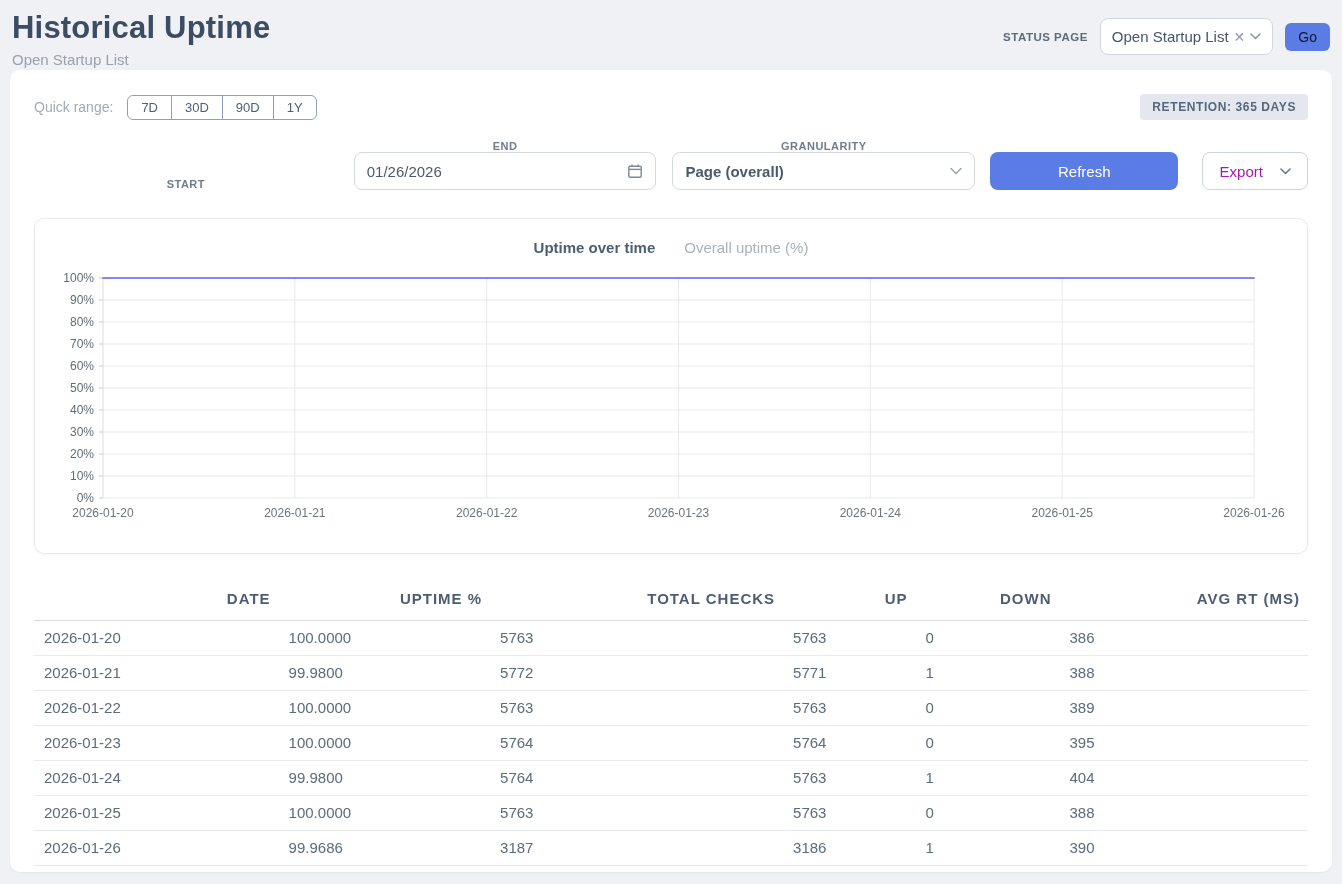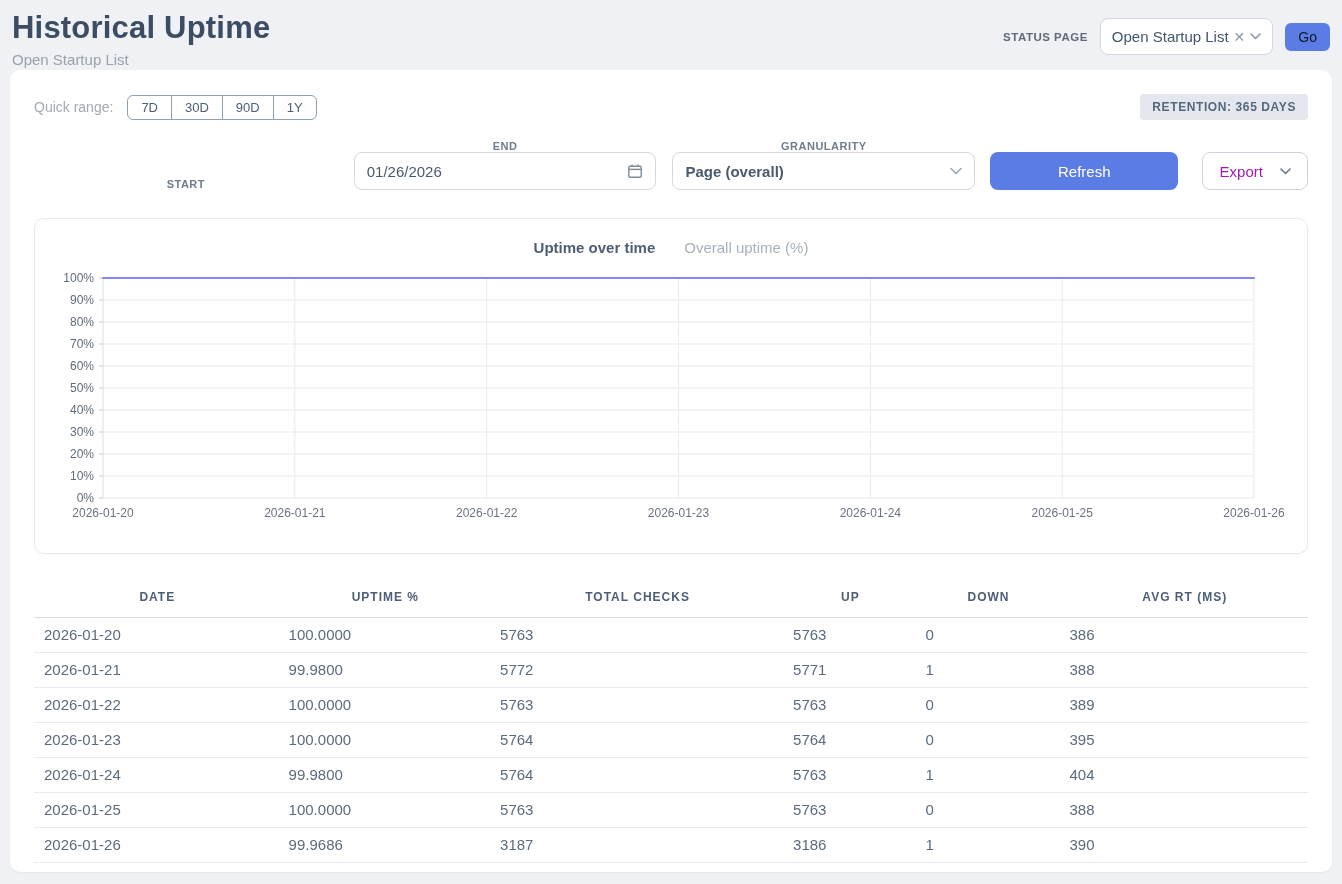--- a/index.html
+++ b/index.html
@@ -80,21 +80,21 @@
   }
   .chart-head { display:flex; justify-content:center; align-items:center; }
   .chart-title { font-size:15px; font-weight:bold; color:#4c5e76; }
   .chart-legend { font-size:15px; color:#a8b1be;margin-left:29px; }
   .chart-svg-wrap { margin-top:14px; }
   svg.uptime-chart { overflow:visible; display:block; }
   svg.uptime-chart text { font-family:"Liberation Sans", sans-serif; }
   
   table.uptime-table { width:100%; border-collapse:collapse; margin-top:26px; }
   .uptime-table th {
-    text-align:center; font-size:12px; font-weight:bold; letter-spacing:1px;
+    text-align:right; font-size:15px; font-weight:bold; letter-spacing:1px;
     color:#4c5e76; padding:10px 8px 13px 10px; border-bottom:1px solid #d9dde3;
     text-transform:uppercase;
   }
   .uptime-table td {
     font-size:15px; color:#5b6b7d; padding:8px 8px 9px 10px;
     border-bottom:1px solid #e8ebee;
   }
 </style>
 </head>
 <body>

